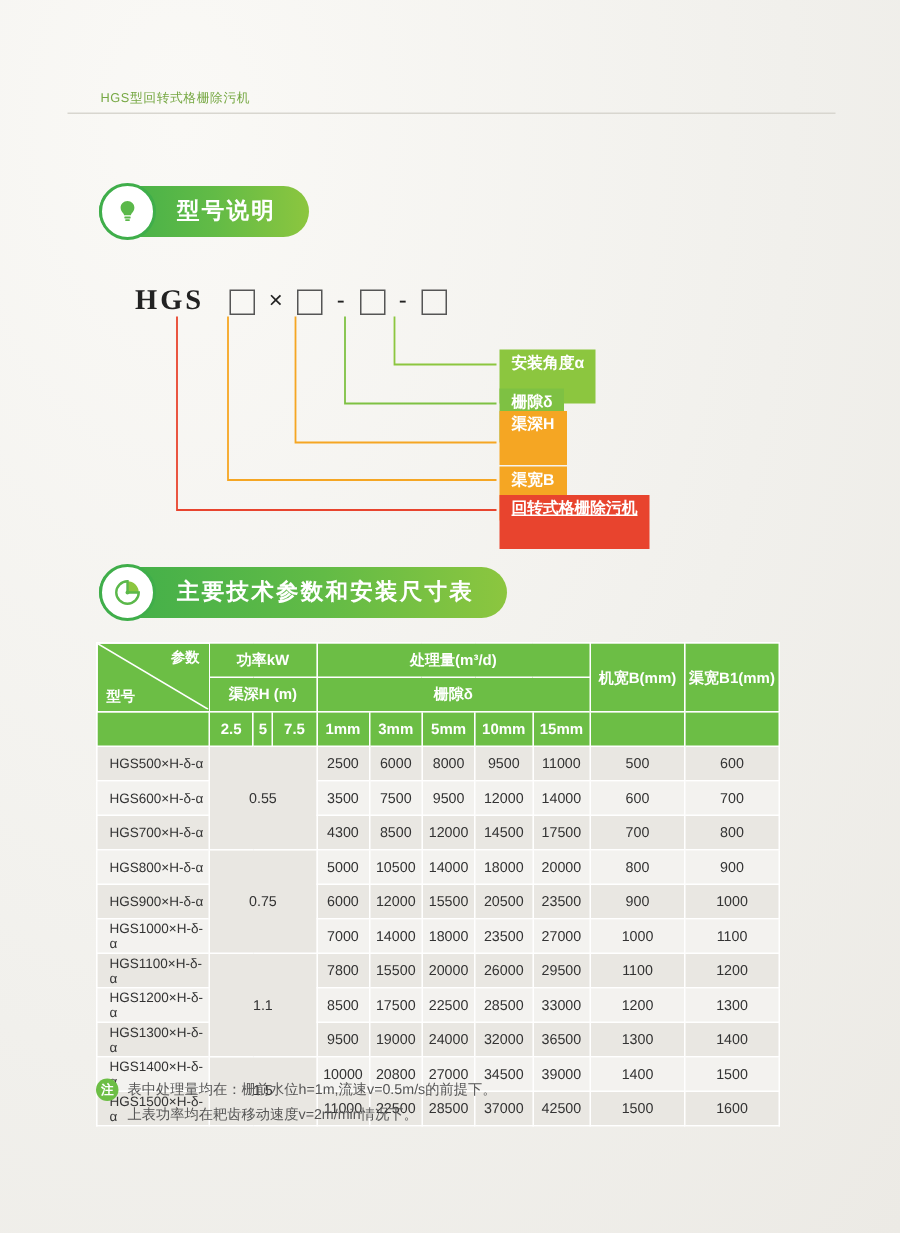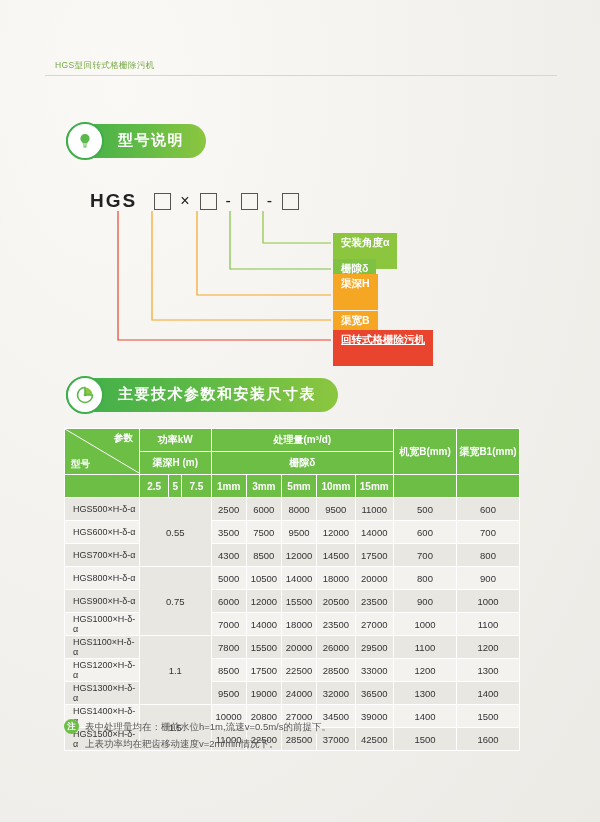--- a/index.html
+++ b/index.html
@@ -27,21 +27,21 @@
   .top-rule {
     position: absolute;
     left: 45px;
     top: 75px;
     width: 512px;
     height: 1px;
     background: #d8d6cf;
   }
   .header-title {
     position: absolute;
-    left: 55px;
+    left: 67px;
     top: 60px;
     font-size: 8.5px;
     color: #76a843;
     letter-spacing: 0.4px;
   }
 
   
   .section {
     position: absolute;
   }
@@ -86,21 +86,21 @@
     position: absolute;
     left: 90px;
     top: 190px;
     display: flex;
     align-items: center;
     font-size: 19px;
     font-weight: bold;
     color: #222;
     letter-spacing: 1px;
   }
-  .code-row .hgs { margin-right: 12px; letter-spacing:2px;}
+  .code-row .hgs { margin-right: 12px; letter-spacing:2px;font-family:Liberation Serif, serif;}
   .box {
     display: inline-block;
     width: 15px;
     height: 15px;
     border: 1.3px solid #555;
     margin: 0 5px;
     vertical-align: middle;
   }
   .op { margin: 0 4px; font-size: 16px; font-weight: normal;}
 

